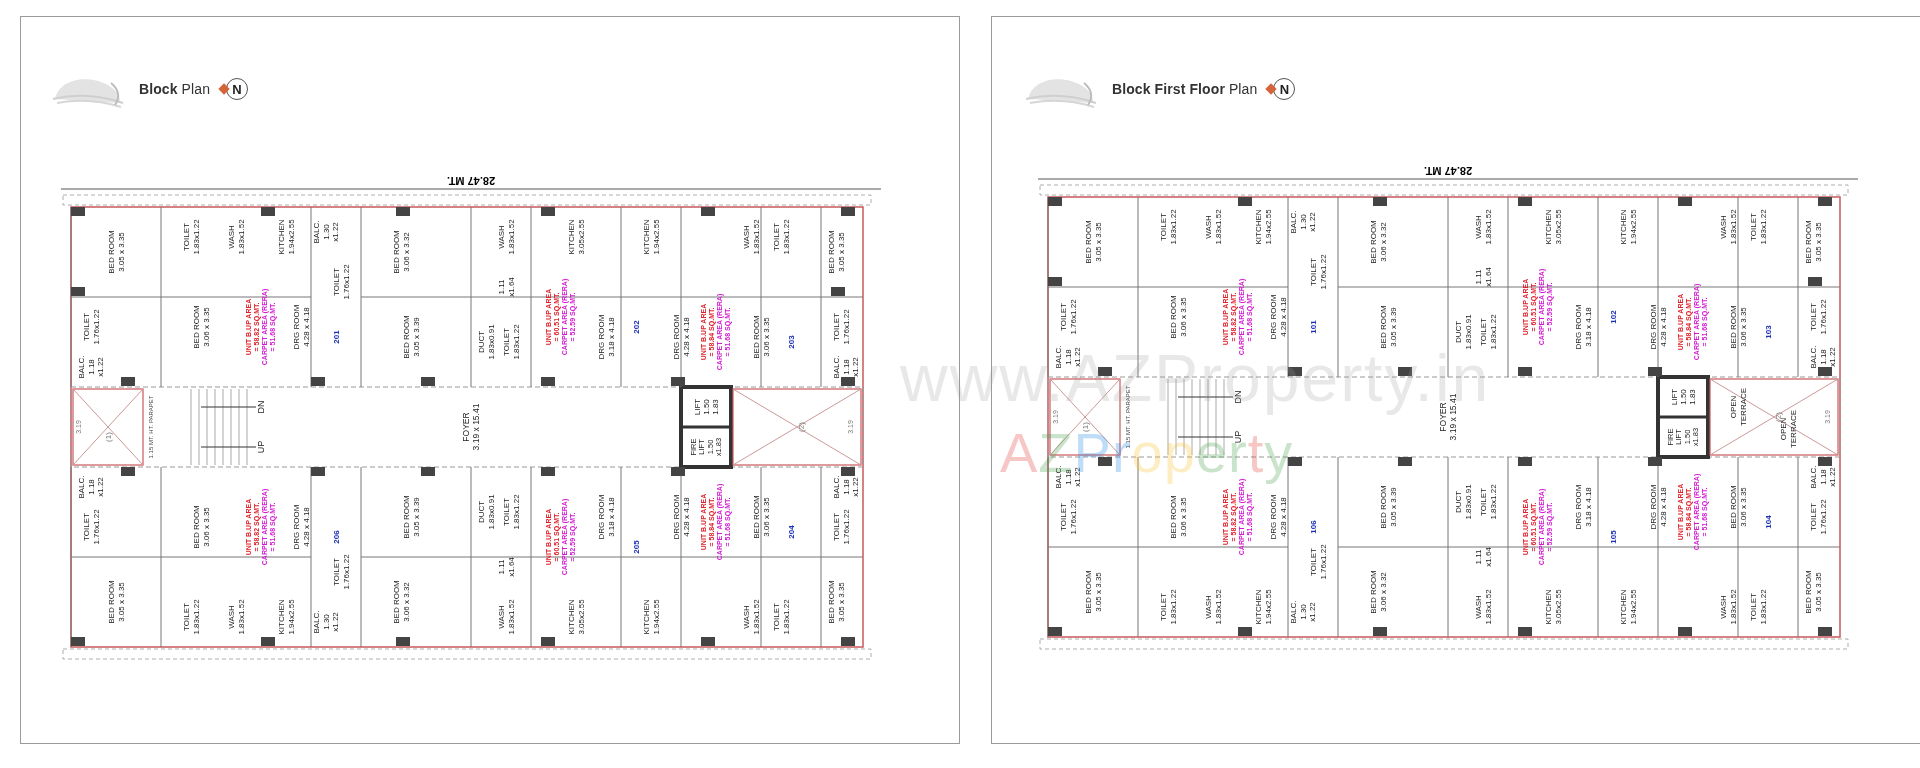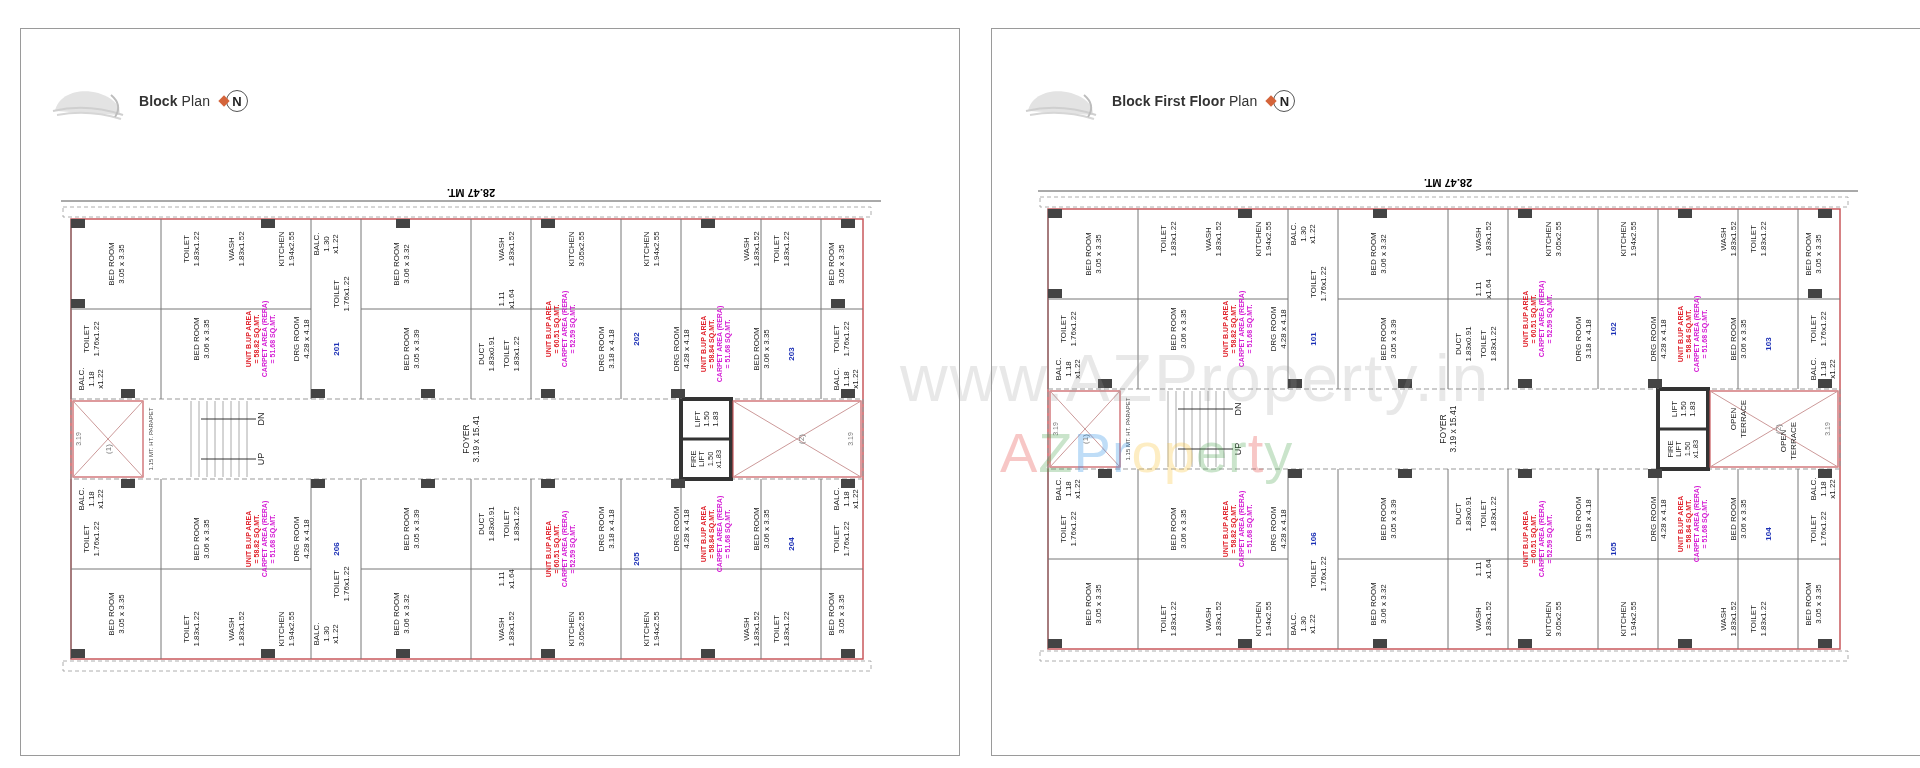--- a/index.html
+++ b/index.html
@@ -1,17 +1,17 @@
 <!DOCTYPE html>
 <html><head>
 <meta charset="utf-8">
 <style>
   html,body{margin:0;padding:0;background:#fff;}
   body{width:1920px;height:768px;position:relative;overflow:hidden;font-family:"Liberation Sans",sans-serif;}
-  .panel{position:absolute;top:28px;height:728px;border:1px solid #9a9a9a;background:#fff;box-sizing:border-box;}
+  .panel{position:absolute;top:16px;height:728px;border:1px solid #9a9a9a;background:#fff;box-sizing:border-box;}
   #panel-left{left:20px;width:940px;}
   #panel-right{left:959px;width:942px;margin-left:32px;}
   .header{position:absolute;top:52px;display:flex;align-items:center;height:40px;}
   .hill{width:78px;height:40px;position:relative;margin-right:12px;}
   .hill svg{position:absolute;left:0;top:0;}
   .title{font-size:14px;color:#333;letter-spacing:.1px;white-space:nowrap;}
   .title b{font-weight:bold;}
   .north{display:flex;align-items:center;margin-left:10px;}
   .north .diamond{width:8px;height:8px;background:#d4643a;transform:rotate(45deg);margin-right:-2px;}
   .north .circ{width:20px;height:20px;border:1px solid #555;border-radius:50%;display:flex;align-items:center;justify-content:center;font-weight:bold;font-size:13px;color:#222;}

